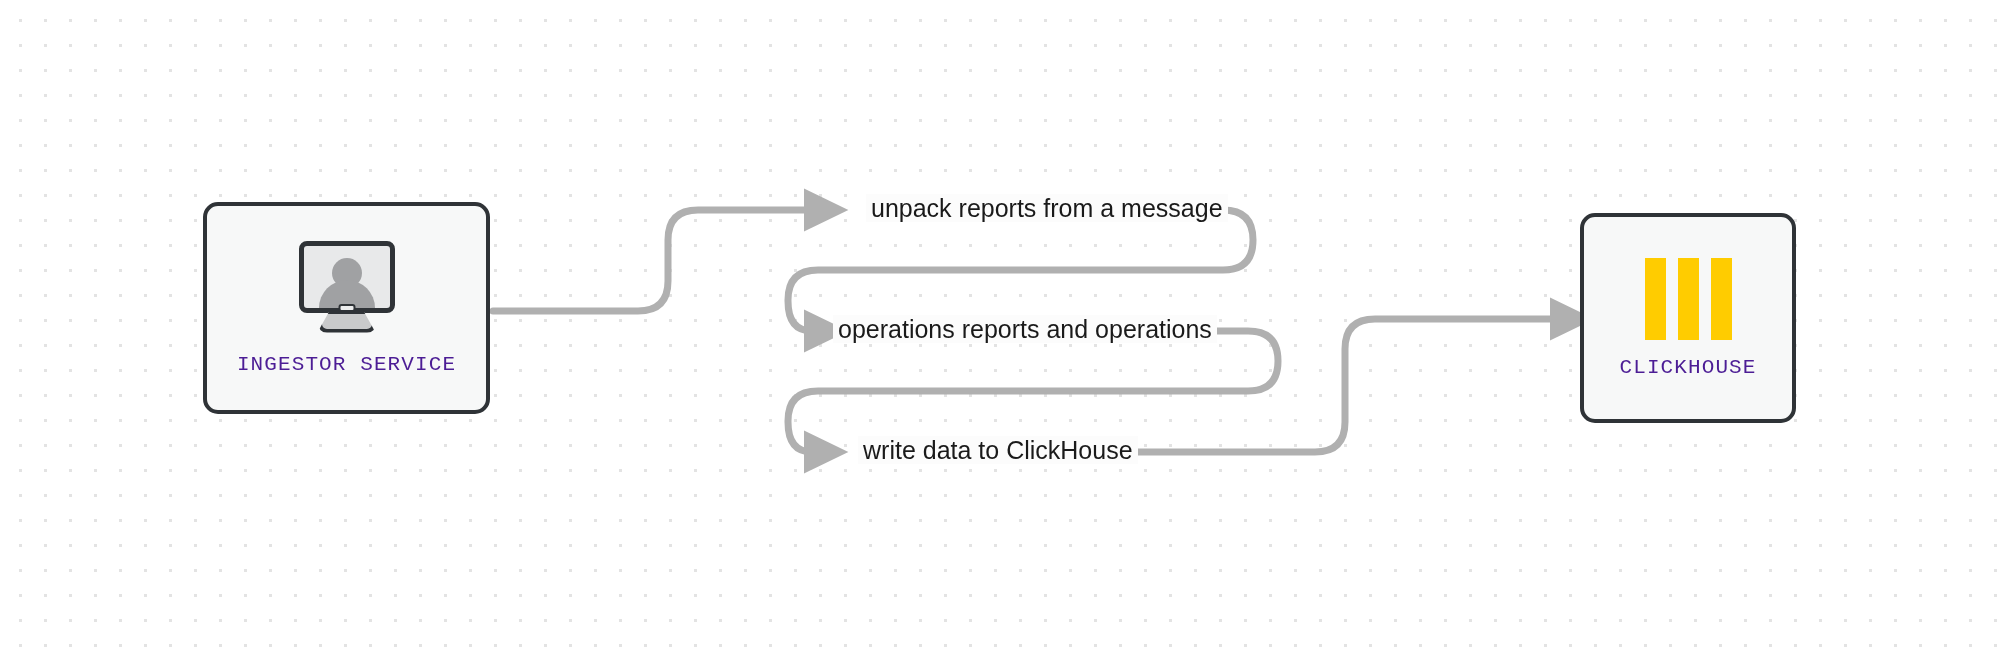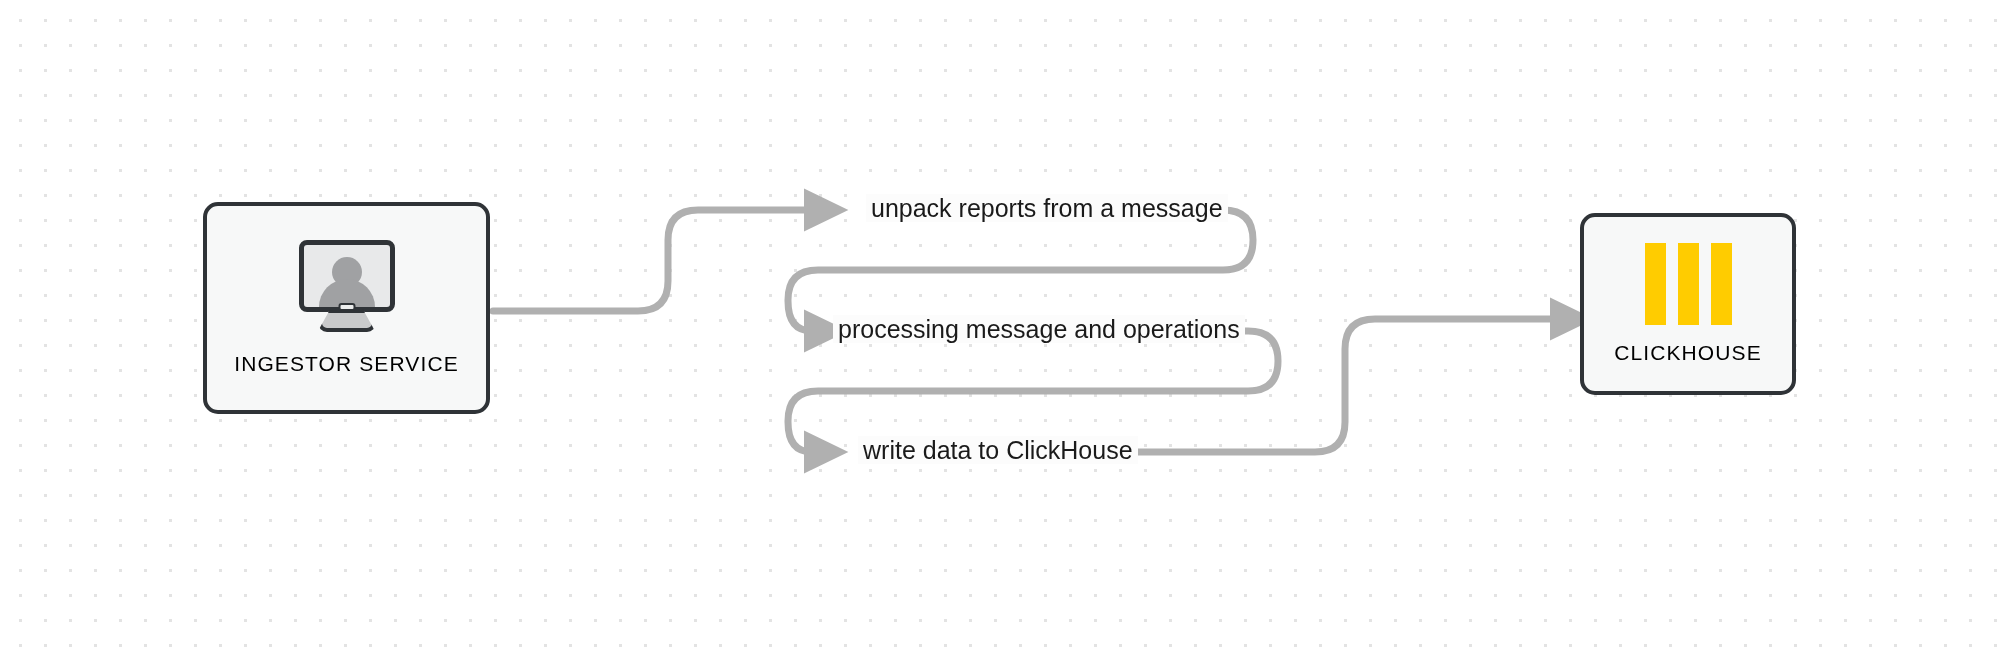--- a/index.html
+++ b/index.html
@@ -31,24 +31,24 @@
     box-sizing: border-box;
     background: #f7f8f8;
     border: 4px solid #2f3337;
     border-radius: 15px;
     display: flex;
     flex-direction: column;
     align-items: center;
     justify-content: center;
   }
   .node-label {
-    font-family: Liberation Sans, sans-serif;
+    font-family: Liberation Mono, monospace;
     font-size: 21px;
     letter-spacing: 1.1px;
-    color: #000000;
+    color: #4c1d95;
     text-align: center;
     white-space: nowrap;
   }
   
   #node-ingestor {
     left: 203px;
     top: 202px;
     width: 287px;
     height: 212px;
   }
@@ -115,21 +115,21 @@
     box-sizing: border-box;
     border-radius: 4px 4px 9px 9px;
     clip-path: polygon(22% 0%, 78% 0%, 100% 100%, 0% 100%);
     z-index: 2;
   }
   
   #node-clickhouse {
     left: 1580px;
     top: 213px;
     width: 216px;
-    height: 182px;
+    height: 210px;
   }
   #node-clickhouse .node-label { margin-top: 16px; }
   .ch-logo {
     display: flex;
     align-items: flex-end;
     gap: 12px;
     height: 82px;
   }
   .ch-bar {
     width: 21px;
@@ -193,19 +193,19 @@
       <div class="ch-bar"></div>
       <div class="ch-bar"></div>
     </div>
     <div class="node-label">CLICKHOUSE</div>
   </div>
 
   <div class="edge-label" id="label-0">
     <span>unpack reports from a message</span>
   </div>
   <div class="edge-label" id="label-1">
-    <span>processing message and operations</span>
+    <span>operations reports and operations</span>
   </div>
   <div class="edge-label" id="label-2">
     <span>write data to ClickHouse</span>
   </div>
 
 </div>
 
 </body></html>

